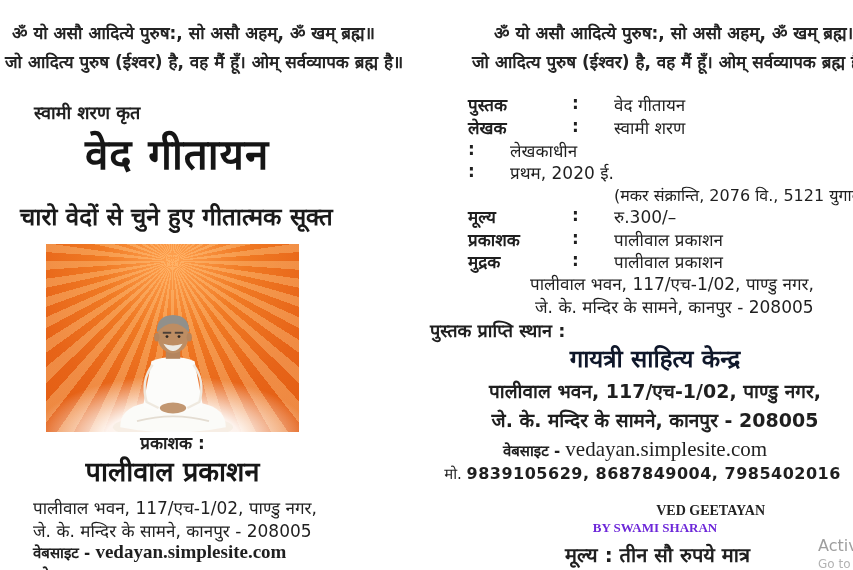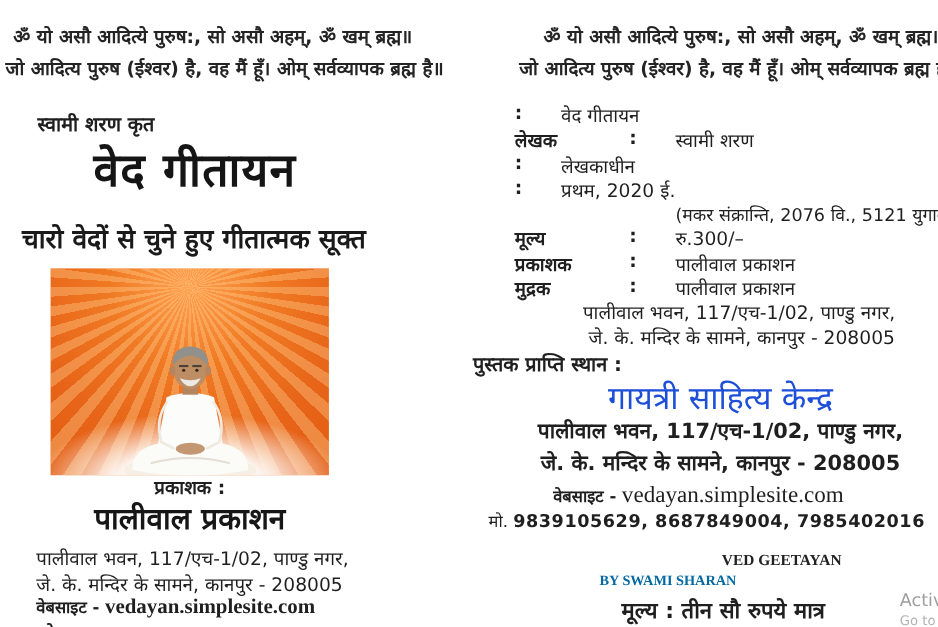--- a/index.html
+++ b/index.html
@@ -47,31 +47,31 @@
   .detail-row .lbl { width:104px; font-weight:700; }
   .detail-row .col { width:42px; font-weight:700; }
   .detail-row .val { font-weight:500; }
   .r-edition-note { left:614px; top:184px; font-size:16px; font-weight:500; }
 
   .r-paddr1 { left:530px; top:272px; font-size:17px; font-weight:500; }
   .r-paddr2 { left:535px; top:295px; font-size:17px; font-weight:500; }
 
   .r-avail  { left:430px; top:318px; width:423px; text-align:left; font-size:18px; font-weight:700; }
   .r-group  { left:460px; width:390px; text-align:center; }
-  .r-store  { top:341px; font-size:29px; font-weight:400; color:#1d4ed8; }
+  .r-store  { top:341px; font-size:24px; font-weight:700; color:#0f172a; }
   .r-saddr1 { top:378px; font-size:19px; font-weight:700; }
   .r-saddr2 { top:407px; font-size:19px; font-weight:700; }
   .r-web    { left:430px; top:437px; width:410px; text-align:center; font-size:16px; }
   .r-web .wlbl { font-weight:700; font-size:15px; }
   .r-web .wurl { font-family:"Liberation Serif","DejaVu Serif",serif; font-weight:400; font-size:21px; }
   .r-mob    { left:430px; top:463px; width:425px; text-align:center; font-size:15px; }
   .r-mob .nums { font-weight:700; font-size:16px; letter-spacing:.5px; }
 
   .r-entitle { left:545px; top:503px; width:220px; text-align:right; font-size:14px; font-weight:700; font-family:"Liberation Serif","DejaVu Serif",serif; color:#222; }
-  .r-enby    { left:545px; top:520px; width:220px; font-size:13px; font-weight:700; font-family:"Liberation Serif","DejaVu Serif",serif; color:#0369a1; }
+  .r-enby    { left:545px; top:520px; width:220px; text-align:center; font-size:13px; font-weight:700; font-family:"Liberation Serif","DejaVu Serif",serif; color:#6d28d9; }
   .r-price   { left:545px; top:541px; width:225px; text-align:center; font-size:20px; font-weight:700; }
 
   
   .wm1 { left:818px; top:536px; font-size:16px; color:#9e9e9e; font-weight:400; }
   .wm2 { left:818px; top:557px; font-size:12px; color:#b3b3b3; }
 </style>
 </head>
 <body>
 
 <div class="abs shloka l-shloka1 deva">ॐ यो असौ आदित्ये पुरुष:, सो असौ अहम्, ॐ खम् ब्रह्म॥</div>
@@ -120,20 +120,21 @@
 <div class="abs l-web">
   <span class="wlbl deva">वेबसाइट -</span>
   <span class="wurl">vedayan.simplesite.com</span>
 </div>
 <div class="abs l-clipped deva">मो.</div>
 
 <div class="abs shloka r-shloka1 deva">ॐ यो असौ आदित्ये पुरुष:, सो असौ अहम्, ॐ खम् ब्रह्म॥</div>
 <div class="abs shloka r-shloka2 deva">जो आदित्य पुरुष (ईश्वर) है, वह मैं हूँ। ओम् सर्वव्यापक ब्रह्म है॥</div>
 
 <div class="detail-row" style="top:93px">
+  <span class="lbl deva">पुस्तक</span>
   <span class="col">:</span>
   <span class="val deva">वेद गीतायन</span>
 </div>
 <div class="detail-row" style="top:116px">
   <span class="lbl deva">लेखक</span>
   <span class="col">:</span>
   <span class="val deva">स्वामी शरण</span>
 </div>
 <div class="detail-row" style="top:139px">
   <span class="col">:</span>

